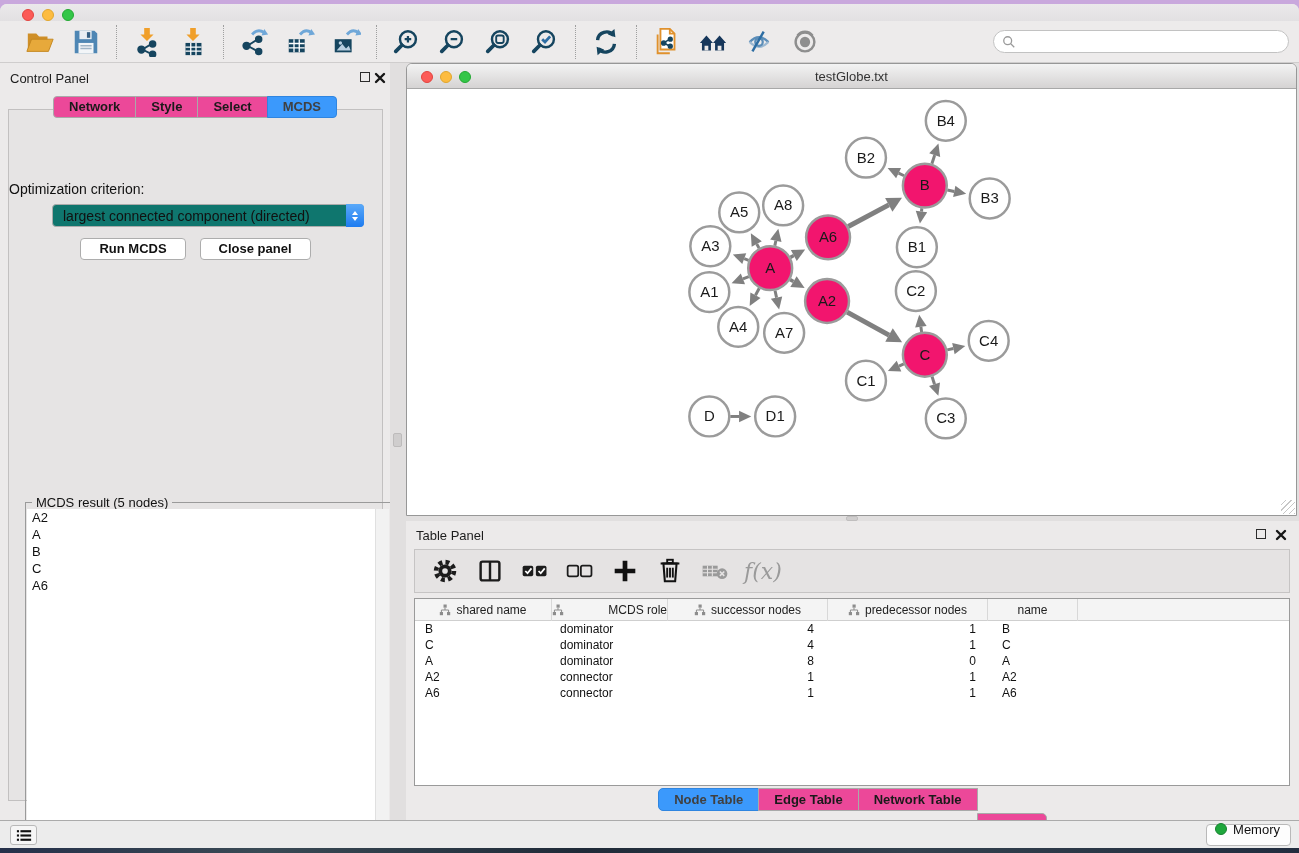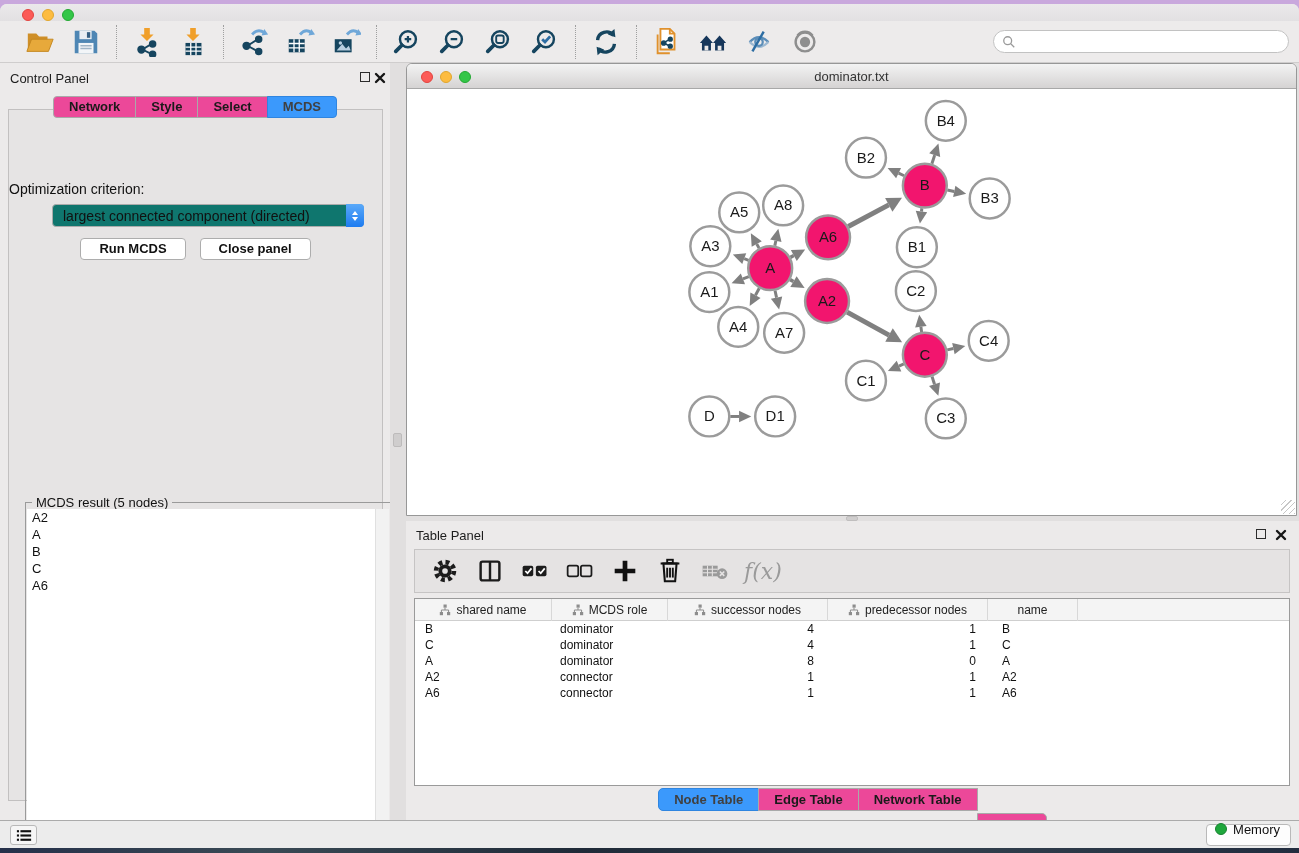--- a/index.html
+++ b/index.html
@@ -106,21 +106,21 @@
   .tpbtn { width:36px; height:36px; display:flex; align-items:center; justify-content:center; }
   .tpbtn svg { width:30px; height:30px; }
   .fx-label { font-size:22px; color:#9a9a9a; font-family:"DejaVu Serif","Liberation Serif",serif; font-style:italic; padding-left:2px; }
 
   .tp-table { position:absolute; left:8px; right:9px; top:77px; height:188px; background:#fff; border:1px solid #9a9a9a; overflow:hidden; }
   .thead { display:flex; height:22px; background:#f4f4f4; border-bottom:1px solid #cfcfcf; }
   .thcell { display:flex; align-items:center; justify-content:center; gap:5px; font-size:12px; color:#222;
     border-right:1px solid #d8d8d8; height:22px; }
   .thcell span { white-space:nowrap; }
   .sort-ic { width:12px; height:12px; }
-  .h0 { width:137px; } .h1 { width:116px; } .h2 { width:160px; } .h3 { width:160px; } .h4 { width:90px; } .hf { flex:1; border-right:none; }
+  .h0 { width:137px; } .h1 { width:116px;justify-content:space-between; } .h2 { width:160px; } .h3 { width:160px; } .h4 { width:90px; } .hf { flex:1; border-right:none; }
   .trow { display:flex; height:16px; }
   .tcell { font-size:12px; color:#111; line-height:16px; white-space:nowrap; }
   .c0 { width:137px; padding-left:10px; } .c1 { width:116px; padding-left:8px; }
   .c2 { width:160px; text-align:right; padding-right:14px; } .c3 { width:160px; text-align:right; padding-right:12px; }
   .c4 { width:90px; padding-left:14px; } .cf { flex:1; }
 
   .tp-tabs { position:absolute; left:0; right:0; top:267px; height:24px; justify-content:center; }
   .tp-tabs .seg-tab { height:23px; line-height:21px; border-radius:0; }
   .tp-tabs .seg-tab:first-child { border-radius:5px 0 0 5px; }
   .tp-tabs .seg-tab:last-child { border-radius:0 5px 5px 0;margin-top:25px; }
@@ -381,21 +381,21 @@
 
       <div class="work-area">
 
         <div class="network-window">
           <div class="net-titlebar">
             <div class="net-traffic">
               <div class="tl red"></div>
               <div class="tl yellow"></div>
               <div class="tl green"></div>
             </div>
-            <div class="net-title">dominator.txt</div>
+            <div class="net-title">testGlobe.txt</div>
           </div>
           <div class="net-canvas">
             <svg viewBox="0 0 891 427" preserveAspectRatio="none">
                 <line x1="352.86073469061347" y1="158.87745621530175" x2="350.5322349652084" y2="154.671134130699" stroke="#808080" stroke-width="3"></line>
                 <polygon points="344.6235811924033,143.9974369927286 355.60661557178446,151.86210200920152 345.4578543586323,157.48016625219645" fill="#808080"></polygon>
                 <line x1="368.64810516074095" y1="156.47456729794757" x2="369.68428666005116" y2="151.45307233975208" stroke="#808080" stroke-width="3"></line>
                 <polygon points="372.1498033105311,139.5047993412721 375.36461316752525,152.62520320637373 364.00396015257706,150.28094147313044" fill="#808080"></polygon>
                 <line x1="342.405844734608" y1="171.08214306935628" x2="337.9873226350952" y2="169.46201829953492" stroke="#808080" stroke-width="3"></line>
                 <polygon points="326.5330315812786,165.26211157980217 339.9839996002141,164.0165356673926 335.99064566997635,174.90750093167725" fill="#808080"></polygon>
                 <line x1="342.59698311096014" y1="187.42085910388454" x2="336.6864874514453" y2="189.7463000191035" stroke="#808080" stroke-width="3"></line>

